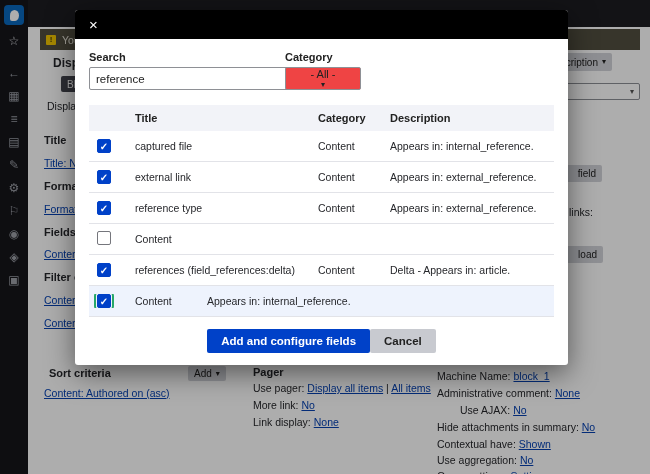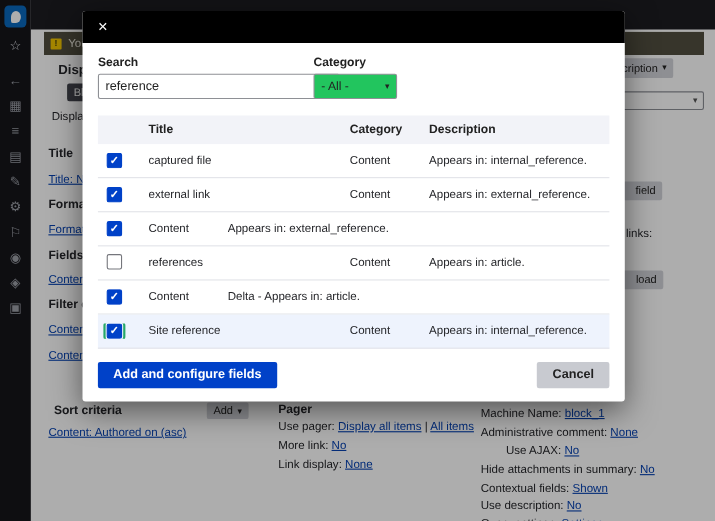--- a/index.html
+++ b/index.html
@@ -47,42 +47,42 @@
   .m-title { font-weight:bold; font-size:13px; flex:1; }
   .m-close { color:#fff; font-size:15px; line-height:1; cursor:pointer; }
   .m-body { padding:12px 14px 12px; }
 
   .m-controls { position:relative; height:46px; }
   .ctrl-search { position:absolute; left:0; top:0; }
   .ctrl-cat { position:absolute; left:196px; top:0; }
   .fld-label { display:block; font-weight:bold; font-size:11px; color:#222; margin-bottom:4px; }
   .search-input { width:220px; height:23px; border:1px solid #8e9095; border-radius:2px; padding:0 6px;
                   font:11.5px "Liberation Sans", sans-serif; color:#222; }
-  .select-box { width:76px; height:23px; border:1px solid #8e9095; border-radius:2px; background:#22c55e;
+  .select-box { width:76px; height:23px; border:1px solid #8e9095; border-radius:2px; background:#ef4444;
                 display:flex; align-items:center; justify-content:space-between; padding:0 6px;
-                font-size:11px; color:#222; cursor:pointer; }
+                font-size:11px; color:#222; cursor:pointer;flex-direction:column; }
 
   .tbl { margin-top:8px; }
   .thead { display:flex; align-items:center; height:26px; background:#f2f3f8; font-weight:bold; font-size:11px; color:#222; }
   .c-cb { width:46px; padding-left:8px; }
   .c-title { width:183px; }
   .c-cat { width:72px; }
   .c-desc { flex:1; }
   .trow { display:flex; align-items:center; height:31px; border-bottom:1px solid #e2e3e8; font-size:10.5px; color:#26272b; cursor:pointer; }
   .trow.hl { background:#eef3fd; }
   .trow > div { overflow:hidden; white-space:nowrap; }
   .checkbox { width:14px; height:14px; border:1px solid #75767c; border-radius:2px; background:#fff;
               display:inline-flex; align-items:center; justify-content:center; cursor:pointer; }
   .checkbox.on { background:#0041c8; border-color:#0041c8; }
   .checkbox.on::after { content:"✓"; color:#fff; font-size:10px; font-weight:bold; }
   .checkbox.focus { outline:2px solid #26a769; outline-offset:1px; }
 
   .summary { margin-top:9px; border:1px solid #97989d; border-radius:2px; height:19px; line-height:17px;
              padding:0 6px; font-size:10px; color:#222; white-space:nowrap; overflow:hidden; background:#fff; }
-  .m-foot { display:flex; justify-content:space-between; margin-top:12px; }
+  .m-foot { display:flex; justify-content:center; margin-top:12px; }
   .btn { border:none; border-radius:2px; height:24px; padding:0 14px; cursor:pointer;
          font:bold 11.5px "Liberation Sans", sans-serif; }
   .btn.primary { background:#0041c8; color:#fff; }
   .btn.secondary { background:#c8cad0; color:#222; }
 </style>
 </head>
 <body>
 
 <div class="toolbar"></div>
 <div class="page-bg"></div>
@@ -156,25 +156,25 @@
 </span>
 <span class="bg-line" style="left:460px; top:404px">
   <span>Use AJAX:</span>
   <a class="lnk">No</a>
 </span>
 <span class="bg-line" style="left:437px; top:421px">
   <span>Hide attachments in summary:</span>
   <a class="lnk">No</a>
 </span>
 <span class="bg-line" style="left:437px; top:438px">
-  <span>Contextual fields:</span>
+  <span>Contextual have:</span>
   <a class="lnk">Shown</a>
 </span>
 <span class="bg-line" style="left:437px; top:454px">
-  <span>Use description:</span>
+  <span>Use aggregation:</span>
   <a class="lnk">No</a>
 </span>
 <span class="bg-line" style="left:437px; top:470px">
   <span>Query settings:</span>
   <a class="lnk">Settings</a>
 </span>
 
 <span class="chip" style="left:500px; top:53px; width:112px; height:18px">
   <span>description</span>
   <span class="caret">▾</span>
@@ -227,37 +227,36 @@
         <div class="c-desc">Appears in: internal_reference.</div>
       </div>
       <div class="trow">
         <div class="c-cb"><span class="checkbox on"></span></div>
         <div class="c-title">external link</div>
         <div class="c-cat">Content</div>
         <div class="c-desc">Appears in: external_reference.</div>
       </div>
       <div class="trow">
         <div class="c-cb"><span class="checkbox on"></span></div>
+        <div class="c-title">reference type</div>
         <div class="c-cat">Content</div>
         <div class="c-desc">Appears in: external_reference.</div>
       </div>
       <div class="trow">
         <div class="c-cb"><span class="checkbox"></span></div>
-        <div class="c-title">references</div>
-        <div class="c-cat">Content</div>
-        <div class="c-desc">Appears in: article.</div>
-      </div>
-      <div class="trow">
-        <div class="c-cb"><span class="checkbox on"></span></div>
+        <div class="c-cat">Content</div>
+      </div>
+      <div class="trow">
+        <div class="c-cb"><span class="checkbox on"></span></div>
+        <div class="c-title">references (field_references:delta)</div>
         <div class="c-cat">Content</div>
         <div class="c-desc">Delta - Appears in: article.</div>
       </div>
       <div class="trow hl">
         <div class="c-cb"><span class="checkbox on focus"></span></div>
-        <div class="c-title">Site reference</div>
         <div class="c-cat">Content</div>
         <div class="c-desc">Appears in: internal_reference.</div>
       </div>
     </div>
 
 
     <div class="m-foot">
       <button class="btn primary">Add and configure fields</button>
       <button class="btn secondary">Cancel</button>
     </div>

